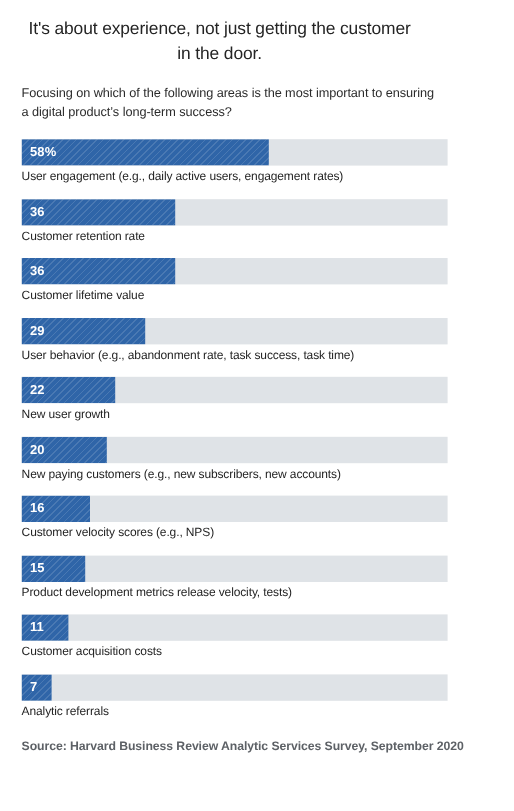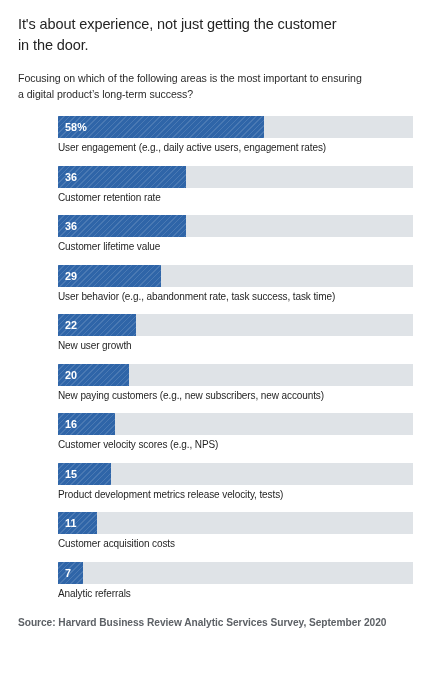--- a/index.html
+++ b/index.html
@@ -34,39 +34,39 @@
   }
 
   .chart-subtitle {
     font-size: 14.5px;
     font-weight: normal;
     color: #242424;
     line-height: 1.42;
     margin: 0 0 16px 0;
     max-width: 330px;
     letter-spacing: -0.1px;
+    text-align: center;
   }
 
   .chart-question {
     font-size: 10.6px;
     color: #2b2b2b;
     line-height: 1.46;
     margin: 0 0 14px 0;
     max-width: 352px;
     letter-spacing: -0.05px;
   }
 
   .bars {
     margin: 0;
     padding: 0;
   }
 
   .bar-row {
     margin-bottom: 11px;
-    margin-left: 40px;
   }
 
   .bar-track {
     position: relative;
     width: 355px;
     height: 22px;
     background: #dfe3e7;
     overflow: hidden;
   }
 

